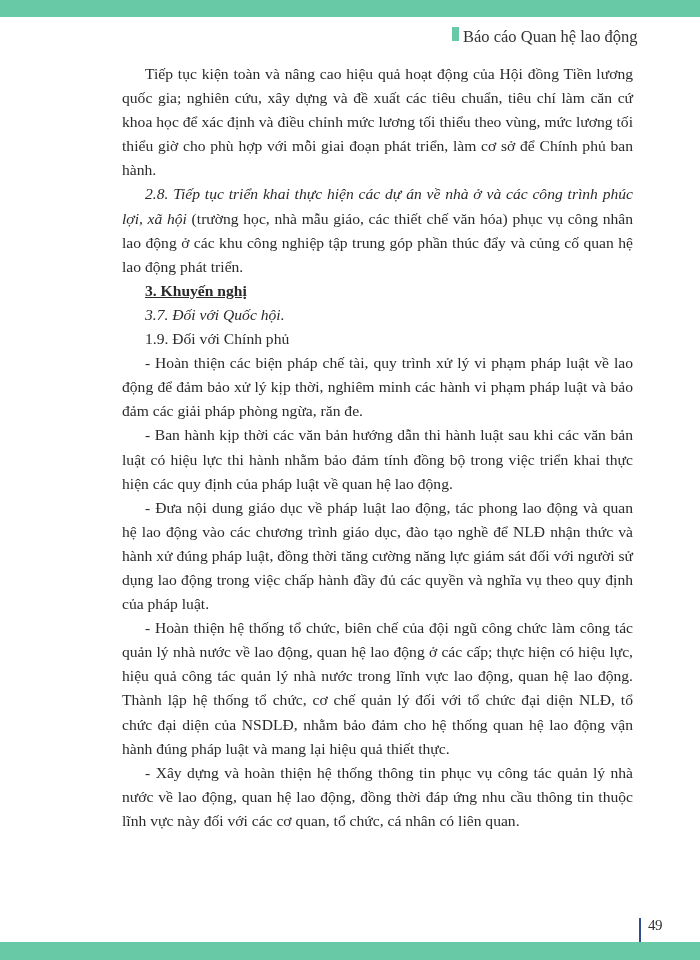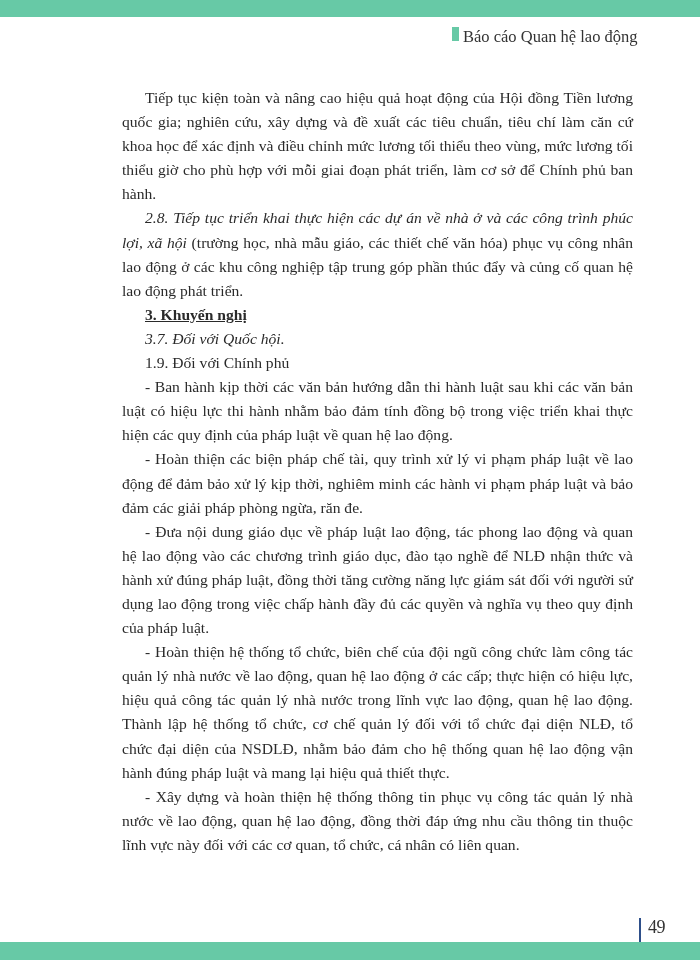--- a/index.html
+++ b/index.html
@@ -11,46 +11,46 @@
   }
   .top-band { position: absolute; left: 0; top: 0; width: 700px; height: 17px; background: #67c9a6; }
   .bottom-band { position: absolute; left: 0; top: 942px; width: 700px; height: 18px; background: #67c9a6; }
   .running-header {
     position: absolute; top: 27px; left: 452px; height: 22px;
     display: flex; align-items: flex-start; font-size: 16.5px; color: #333;
   }
   .header-marker { display: inline-block; width: 7px; height: 14px; background: #67c9a6; margin-right: 4px; }
   .content {
     position: absolute; left: 122px; top: 62px; width: 511px;
-    font-size: 15.6px; line-height: 24.1px; text-align: justify; margin-top: 24px;
+    font-size: 15.6px; line-height: 24.1px; text-align: justify;
   }
   .content p { margin: 0; text-indent: 23px; }
   .content p.bold-head { font-weight: bold; text-decoration: underline; }
   .content .it { font-style: italic; }
   .page-rule { position: absolute; left: 639px; top: 918px; width: 2px; height: 42px; background: #2e4f8a; }
-  .page-number { position: absolute; left: 648px; top: 917px; font-size: 18px; color: #333; letter-spacing: -0.5px; }
+  .page-number { position: absolute; left: 648px; top: 917px; font-size: 15px; color: #333; letter-spacing: -0.5px; }
 </style>
 </head>
 <body>
 
 <div class="top-band"></div>
 
 <div class="running-header">
   <span class="header-marker"></span>
   <span>Báo cáo Quan hệ lao động</span>
 </div>
 
 <div class="content">
   <p>Tiếp tục kiện toàn và nâng cao hiệu quả hoạt động của Hội đồng Tiền lương quốc gia; nghiên cứu, xây dựng và đề xuất các tiêu chuẩn, tiêu chí làm căn cứ khoa học để xác định và điều chỉnh mức lương tối thiểu theo vùng, mức lương tối thiểu giờ cho phù hợp với mỗi giai đoạn phát triển, làm cơ sở để Chính phủ ban hành.</p>
   <p><span class="it">2.8. Tiếp tục triển khai thực hiện các dự án về nhà ở và các công trình phúc lợi, xã hội</span><span> (trường học, nhà mẫu giáo, các thiết chế văn hóa) phục vụ công nhân lao động ở các khu công nghiệp tập trung góp phần thúc đẩy và củng cố quan hệ lao động phát triển.</span></p>
   <p class="bold-head">3. Khuyến nghị</p>
   <p class="it">3.7. Đối với Quốc hội.</p>
   <p>1.9. Đối với Chính phủ</p>
+  <p>- Hoàn thiện các biện pháp chế tài, quy trình xử lý vi phạm pháp luật về lao động để đảm bảo xử lý kịp thời, nghiêm minh các hành vi phạm pháp luật và bảo đảm các giải pháp phòng ngừa, răn đe.</p>
   <p>- Ban hành kịp thời các văn bản hướng dẫn thi hành luật sau khi các văn bản luật có hiệu lực thi hành nhằm bảo đảm tính đồng bộ trong việc triển khai thực hiện các quy định của pháp luật về quan hệ lao động.</p>
-  <p>- Hoàn thiện các biện pháp chế tài, quy trình xử lý vi phạm pháp luật về lao động để đảm bảo xử lý kịp thời, nghiêm minh các hành vi phạm pháp luật và bảo đảm các giải pháp phòng ngừa, răn đe.</p>
   <p>- Đưa nội dung giáo dục về pháp luật lao động, tác phong lao động và quan hệ lao động vào các chương trình giáo dục, đào tạo nghề để NLĐ nhận thức và hành xử đúng pháp luật, đồng thời tăng cường năng lực giám sát đối với người sử dụng lao động trong việc chấp hành đầy đủ các quyền và nghĩa vụ theo quy định của pháp luật.</p>
   <p>- Hoàn thiện hệ thống tổ chức, biên chế của đội ngũ công chức làm công tác quản lý nhà nước về lao động, quan hệ lao động ở các cấp; thực hiện có hiệu lực, hiệu quả công tác quản lý nhà nước trong lĩnh vực lao động, quan hệ lao động. Thành lập hệ thống tổ chức, cơ chế quản lý đối với tổ chức đại diện NLĐ, tổ chức đại diện của NSDLĐ, nhằm bảo đảm cho hệ thống quan hệ lao động vận hành đúng pháp luật và mang lại hiệu quả thiết thực.</p>
   <p>- Xây dựng và hoàn thiện hệ thống thông tin phục vụ công tác quản lý nhà nước về lao động, quan hệ lao động, đồng thời đáp ứng nhu cầu thông tin thuộc lĩnh vực này đối với các cơ quan, tổ chức, cá nhân có liên quan.</p>
 </div>
 
 <div class="page-rule"></div>
 <div class="page-number">49</div>
 
 <div class="bottom-band"></div>
 

